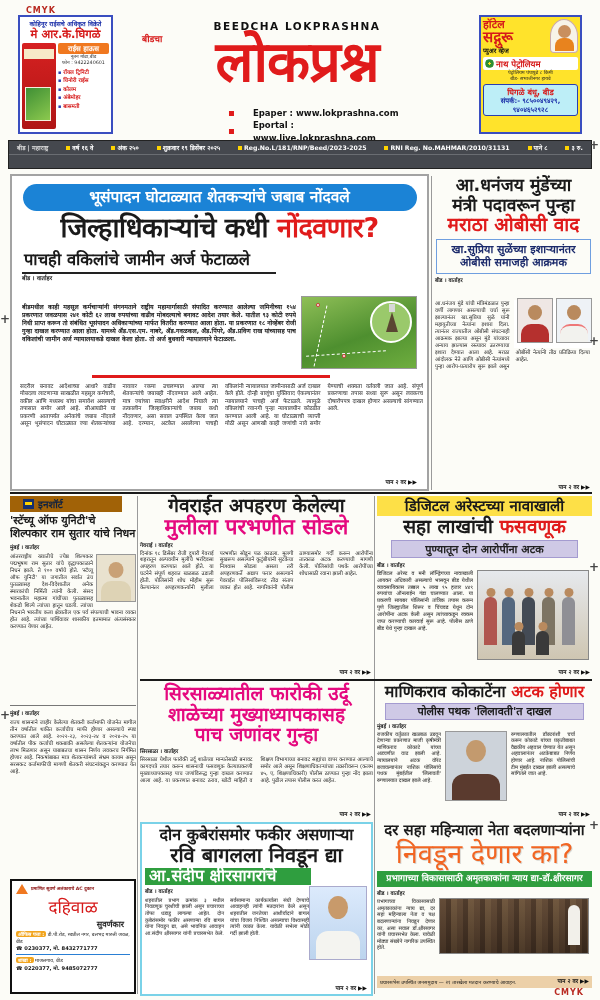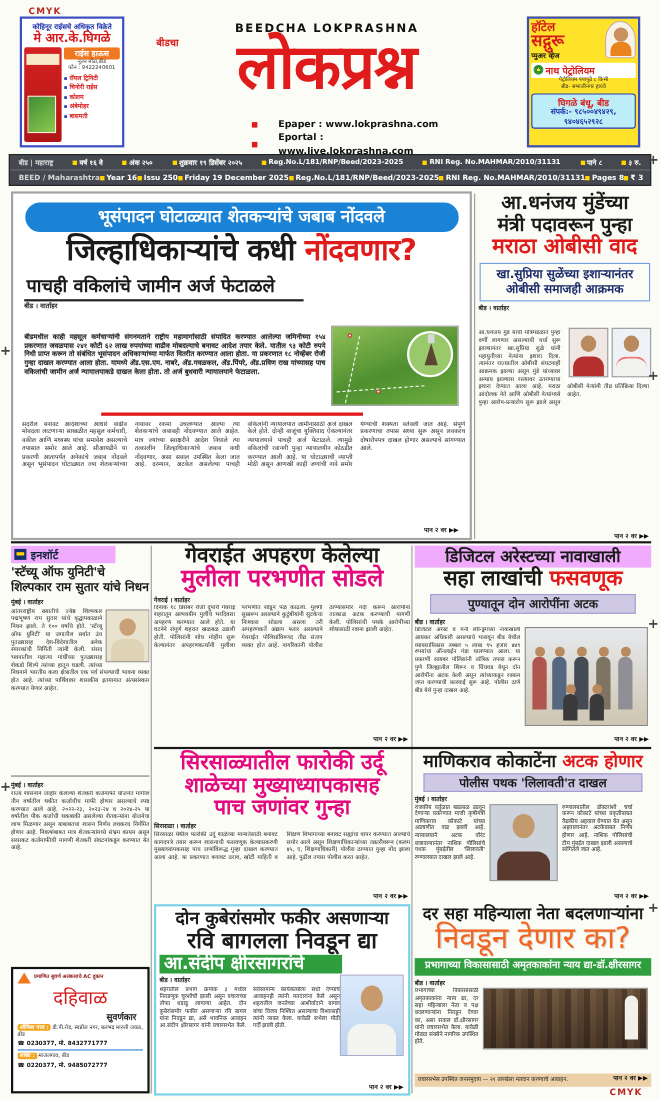--- a/index.html
+++ b/index.html
@@ -98,21 +98,21 @@
   .p-sule { background:#efe7e4; }
   .p-sule .body { background:#b5302e; }
   .p-munde { background:#eef2f6; }
   .p-munde .body { background:#f2f2ee; border-top:2px solid #e77; }
   .mu-body { position:absolute; left:0; top:124px; width:155px; height:176px; column-count:2; column-gap:6px; font-size:5.3px; line-height:1.32; text-align:justify; overflow:hidden; }
   .mu-body-pad { position:absolute; right:0; top:124px; width:78px; height:48px; background:#fff; }
   .mu-cont { position:absolute; right:2px; bottom:0; }
 
   
   .inshort { position:absolute; left:10px; top:496px; width:126px; height:380px; overflow:hidden; }
-  .is-label { display:flex; align-items:center; gap:4px; width:95px; height:16px; background:#f0abfc; padding-left:3px; margin-bottom:3px; }
+  .is-label { display:flex; align-items:center; gap:4px; width:112px; height:16px; background:#a16207; padding-left:13px; margin-bottom:3px; }
   .is-label .chip { width:11px; height:10px; background:#15306e; position:relative; flex:none; }
   .is-label .chip::after { content:""; position:absolute; left:2px; top:3px; width:7px; height:3px; background:#ffd400; }
   .is-label-text { font-size:10px; font-weight:900; color:#12233f; }
   .is-h { font-size:11px; font-weight:900; line-height:1.18; }
   .is-byline { font-size:5.5px; font-weight:bold; margin:2px 0; }
   .is-body { font-size:5.3px; line-height:1.32; text-align:justify; overflow:hidden; }
   .sutar-photo { float:right; width:40px; height:48px; margin:1px 0 2px 3px; background:#e9e2cf; border:1px solid #999; position:relative; }
   .sutar-photo::before { content:""; position:absolute; left:50%; top:7px; transform:translateX(-50%); width:15px; height:16px; border-radius:50%; background:#c9a176; }
   .sutar-photo::after { content:""; position:absolute; left:4px; bottom:0; right:4px; height:20px; border-radius:10px 10px 0 0; background:#ded3b5; }
   .is-div { border-top:1px solid #777; margin:4px 0 3px; }
@@ -134,21 +134,21 @@
   .kidnap { position:absolute; left:140px; top:496px; width:233px; height:180px; }
   .kd-h1 { text-align:center; font-size:19px; font-weight:900; line-height:1.05; }
   .kd-h2 { text-align:center; font-size:21.5px; font-weight:900; color:#e5097f; line-height:1.05; }
   .kd-sub { text-align:center; font-size:11.5px; font-weight:800; margin-top:3px; }
   .kd-byline { font-size:5.5px; font-weight:bold; margin-top:2px; }
   .kd-cols { margin-top:1px; height:84px; column-count:3; column-gap:6px; font-size:5.3px; line-height:1.32; text-align:justify; overflow:hidden; }
   .kd-cont { position:absolute; right:2px; bottom:0; }
 
   
   .digital { position:absolute; left:377px; top:496px; width:215px; height:180px; }
-  .dg-top { background:#f0abfc; font-size:15px; font-weight:900; text-align:center; height:20px; line-height:20px; }
+  .dg-top { background:#fde047; font-size:15px; font-weight:900; text-align:center; height:20px; line-height:20px; }
   .dg-main { text-align:center; font-size:19px; font-weight:900; line-height:1.1; }
   .dg-main .red { color:#e01b1b; }
   .dg-sub { margin:3px 14px; background:#cfc9e6; border:1px solid #a49bd0; font-size:11px; font-weight:800; text-align:center; height:18px; line-height:17px; color:#222; }
   .dg-byline { font-size:5.5px; font-weight:bold; }
   .dg-row { display:flex; gap:4px; margin-top:1px; }
   .dg-body { width:96px; height:92px; font-size:5.2px; line-height:1.32; text-align:justify; overflow:hidden; }
   .group-photo { width:112px; height:90px; border:1px solid #888; background:linear-gradient(#e6e9ed,#cfc6b2); position:relative; overflow:hidden; }
   .fig { position:absolute; bottom:14px; width:13px; height:48px; border-radius:6px 6px 0 0; }
   .fig::before { content:""; position:absolute; left:50%; top:-9px; transform:translateX(-50%); width:9px; height:9px; border-radius:50%; background:#b98a5e; }
   .fig.squat { height:24px; bottom:4px; background:#3a3a3a; }
@@ -270,30 +270,20 @@
     <div class="ib-row r1">
       <span class="ib-item nosq">बीड | महाराष्ट्र</span>
       <span class="ib-item">वर्ष १६ वे</span>
       <span class="ib-item">अंक २५०</span>
       <span class="ib-item">शुक्रवार १९ डिसेंबर २०२५</span>
       <span class="ib-item">Reg.No.L/181/RNP/Beed/2023-2025</span>
       <span class="ib-item">RNI Reg. No.MAHMAR/2010/31131</span>
       <span class="ib-item">पाने ८</span>
       <span class="ib-item">३ रु.</span>
     </div>
-    <div class="ib-row r2">
-      <span class="ib-item nosq">BEED / Maharashtra</span>
-      <span class="ib-item">Year 16</span>
-      <span class="ib-item">Issu 250</span>
-      <span class="ib-item">Friday 19 December 2025</span>
-      <span class="ib-item">Reg.No.L/181/RNP/Beed/2023-2025</span>
-      <span class="ib-item">RNI Reg. No.MAHMAR/2010/31131</span>
-      <span class="ib-item">Pages 8</span>
-      <span class="ib-item">₹ 3</span>
-    </div>
   </div>
 
   <div class="lead-box">
     <div class="lead-banner">भूसंपादन घोटाळ्यात शेतकऱ्यांचे जबाब नोंदवले</div>
     <div class="lead-head">
       <span>जिल्हाधिकाऱ्यांचे कधी </span><span class="red">नोंदवणार?</span>
     </div>
     <div><span class="lead-sub">पाचही वकिलांचे जामीन अर्ज फेटाळले</span></div>
     <div class="lead-byline">बीड । वार्ताहर</div>
     <div class="lead-para">बीडमधील काही महसूल कर्मचाऱ्यांनी संगनमताने राष्ट्रीय महामार्गासाठी संपादित करण्यात आलेल्या जमिनीच्या १५४ प्रकरणात जवळपास २४१ कोटी ६२ लाख रुपयांच्या वाढीव मोबदल्याचे बनावट आदेश तयार केले. यातील ९३ कोटी रुपये निधी प्राप्त करून तो संबंधित भूसंपादन अधिकाऱ्यांच्या मार्फत वितरीत करण्यात आला होता. या प्रकरणात १८ नोव्हेंबर रोजी गुन्हा दाखल करण्यात आला होता. यामध्ये ॲड.एस.एम. नाबरे, ॲड.गवळकल, ॲड.पिंपरे, ॲड.प्रविण राख यांच्यासह पाच वकिलांची जामीन अर्ज न्यायालयाकडे दाखल केला होता. तो अर्ज बुधवारी न्यायालयाने फेटाळला.</div>

